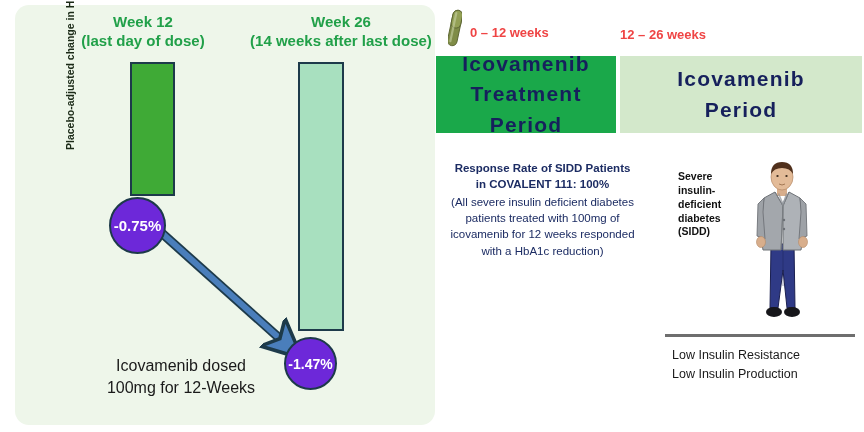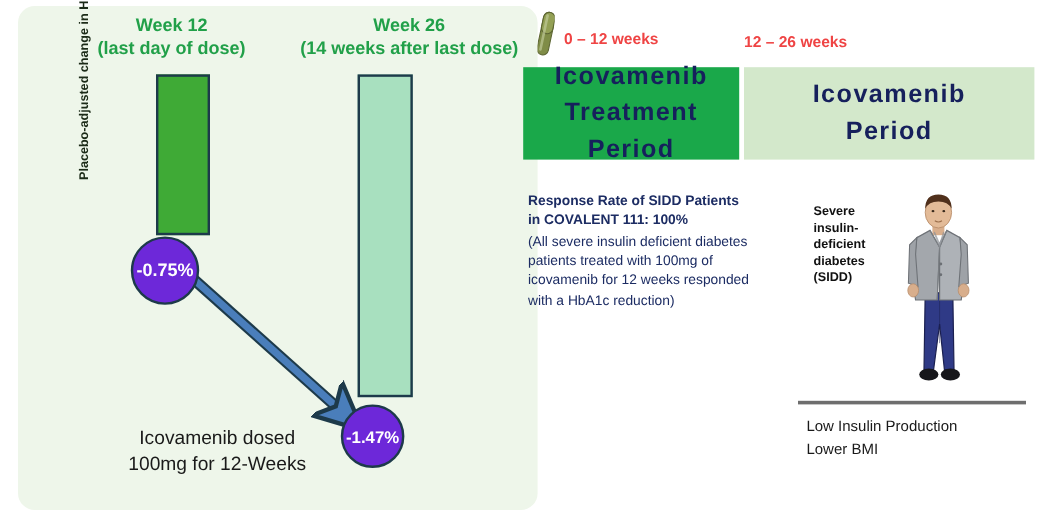--- a/index.html
+++ b/index.html
@@ -1,21 +1,21 @@
 <!DOCTYPE html>
 <html><head>
 <meta charset="utf-8">
 <style>
   html,body{margin:0;padding:0;background:#ffffff;}
   body{width:864px;height:432px;position:relative;overflow:hidden;
        font-family:"Liberation Sans",sans-serif;}
 
   
   #left-panel{position:absolute;left:15px;top:5px;width:420px;height:420px;
-              background:#eef6ea;border-radius:14px;padding-left:13px;}
+              background:#eef6ea;border-radius:14px;}
   .col-head{position:absolute;text-align:center;color:#21a049;
             font-weight:bold;font-size:15px;line-height:1.25;}
   #head-week12{left:38px;top:8px;width:180px;}
   #head-week26{left:222px;top:8px;width:208px;}
 
   .bar{position:absolute;border:2px solid #1d3a4a;box-sizing:border-box;}
   #bar-week12{left:115px;top:57px;width:45px;height:134px;background:#3faa36;}
   #bar-week26{left:283px;top:57px;width:46px;height:269px;background:#a8e0bf;}
 
   #y-axis-label{position:absolute;left:49px;top:145px;width:170px;
@@ -45,21 +45,21 @@
 
   .period-box{position:absolute;top:56px;height:77px;display:flex;
       align-items:center;justify-content:center;text-align:center;
       color:#16205c;font-weight:bold;font-size:21px;letter-spacing:1.2px;
       line-height:1.45;box-sizing:border-box;}
   #box-treatment{left:436px;width:180px;background:#1aa84a;}
   #box-off-treatment{left:620px;width:242px;background:#d3e8cb;}
 
   
   #response-block{position:absolute;left:440px;top:160px;width:205px;
-      font-size:11.5px;line-height:1.42;color:#1c2c63;}
+      font-size:11.5px;line-height:1.42;color:#1c2c63;text-align:center;}
   #response-block .hl{font-weight:bold;display:block;}
   #response-block .body{display:block;margin-top:1px;}
 
   
   #sidd-label{position:absolute;left:678px;top:170px;width:66px;
       font-size:10.5px;font-weight:bold;color:#111;line-height:1.32;}
   #person-svg{position:absolute;left:742px;top:160px;width:80px;height:172px;}
   #divider{position:absolute;left:665px;top:334px;width:190px;height:3px;
       background:#6e6e6e;}
   #traits{position:absolute;left:672px;top:346px;width:190px;
@@ -178,15 +178,15 @@
   <path d="M29 14 Q29 2 40 2 Q51 2 51 14 Q48 8 40 8 Q32 8 29 14 Z" fill="#50301c"></path>
 
   <ellipse cx="35.5" cy="16" rx="1.2" ry="0.9" fill="#3a2a1c"></ellipse>
   <ellipse cx="44.5" cy="16" rx="1.2" ry="0.9" fill="#3a2a1c"></ellipse>
   <path d="M37 24 Q40 26 43 24" fill="none" stroke="#9c6f4c" stroke-width="0.9"></path>
 </svg>
 
 <div id="divider"></div>
 
 <div id="traits">
+  <span>Low Insulin Resistance</span>
   <span>Low Insulin Production</span>
-  <span>Lower BMI</span>
 </div>
 
 </body></html>

